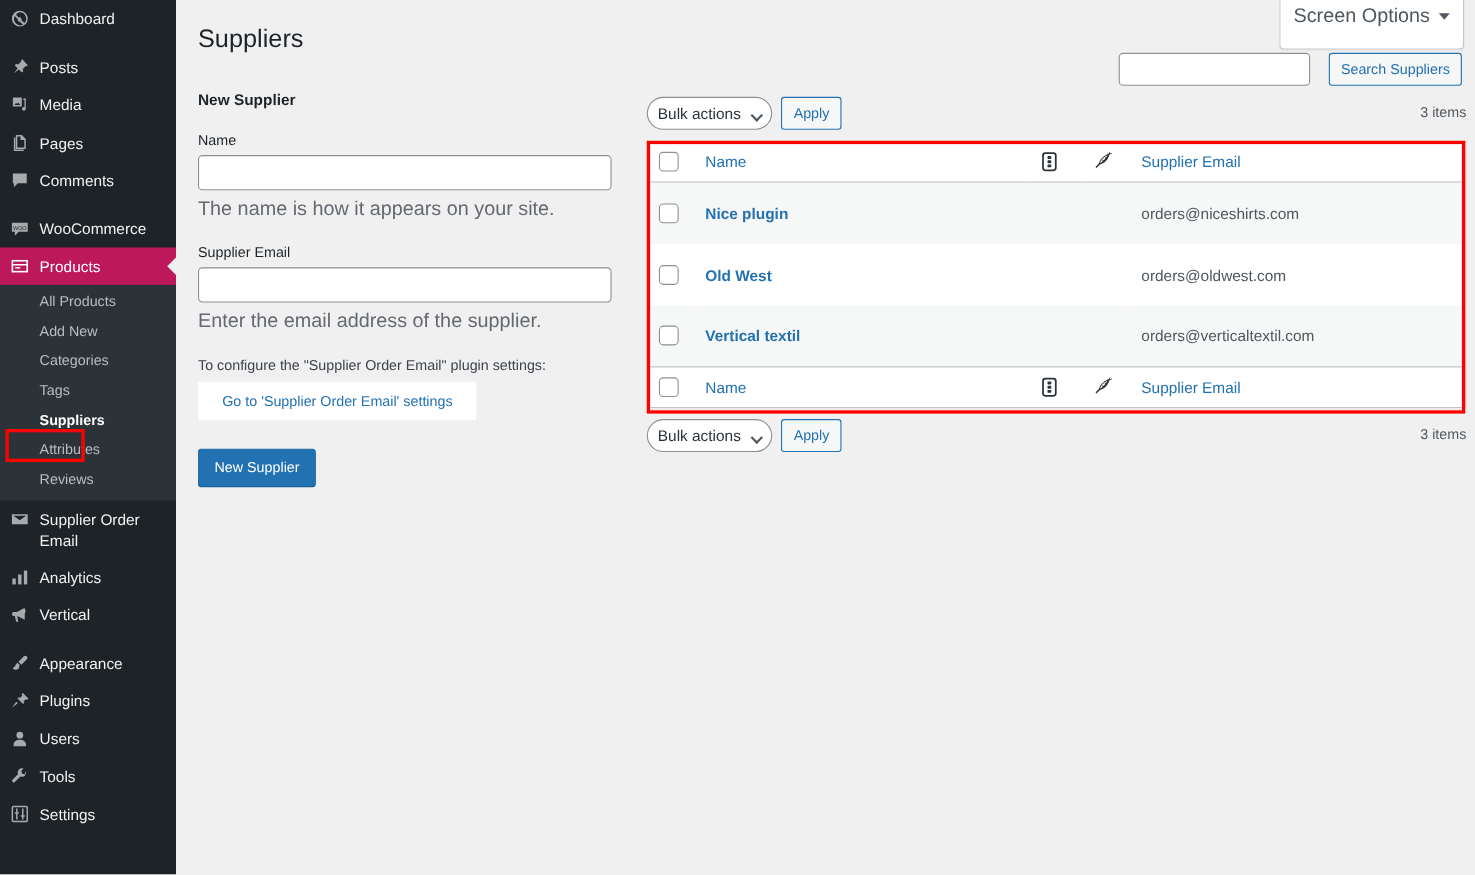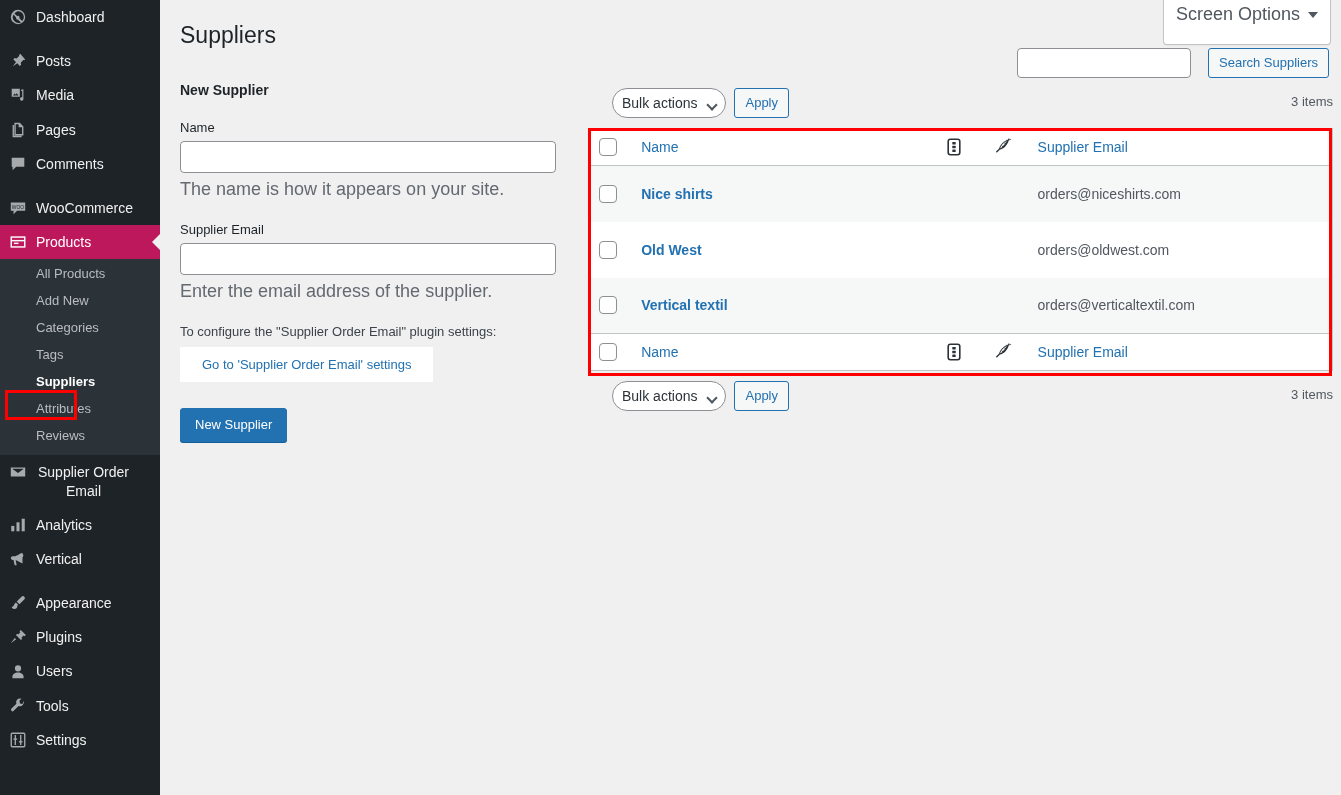--- a/index.html
+++ b/index.html
@@ -23,21 +23,20 @@
   }
   .menu-top {
     position: relative;
     display: flex; align-items: center;
     padding: 8px 16px 8px 0;
     min-height: 34px;
     font-size: 14px;
     line-height: 1.3;
     color: #f0f0f1;
     cursor: pointer;
-    text-align: center;
   }
   .menu-top .mi {
     width: 36px; min-width: 36px;
     display: flex; align-items: center; justify-content: center;
     color: #a7aaad;
   }
   .menu-top .mlabel { padding-right: 10px; }
   .menu-top.current {
     background: #be185d; color: #fff; font-weight: 400;
   }
@@ -203,21 +202,20 @@
     height: 30px;
     border: 1px solid #8c8f94;
     border-radius: 15px;
     background: #fff;
     color: #2c3338;
     font-size: 14px;
     line-height: 28px;
     padding: 0 28px 0 9px;
     cursor: pointer;
     min-width: 105px;
-    margin-left: 24px;
   }
   .bulk-select .chev {
     position: absolute; right: 9px; top: 12px;
     width: 8px; height: 8px;
     border-right: 2px solid #50575e;
     border-bottom: 2px solid #50575e;
     transform: rotate(45deg);
   }
   .apply-btn { margin-left: 8px; }
   .displaying-num {
@@ -524,21 +522,21 @@
             </th>
             <th class="col-email">Supplier Email</th>
           </tr>
         </thead>
         <tbody>
           <tr class="alternate">
             <td class="col-cb">
               <span class="cbx"></span>
             </td>
             <td class="col-name">
-              <a>Nice shirts</a>
+              <a>Nice plugin</a>
             </td>
             <td class="col-count"></td>
             <td class="col-pen"></td>
             <td class="col-email">orders@niceshirts.com</td>
           </tr>
           <tr>
             <td class="col-cb">
               <span class="cbx"></span>
             </td>
             <td class="col-name">

